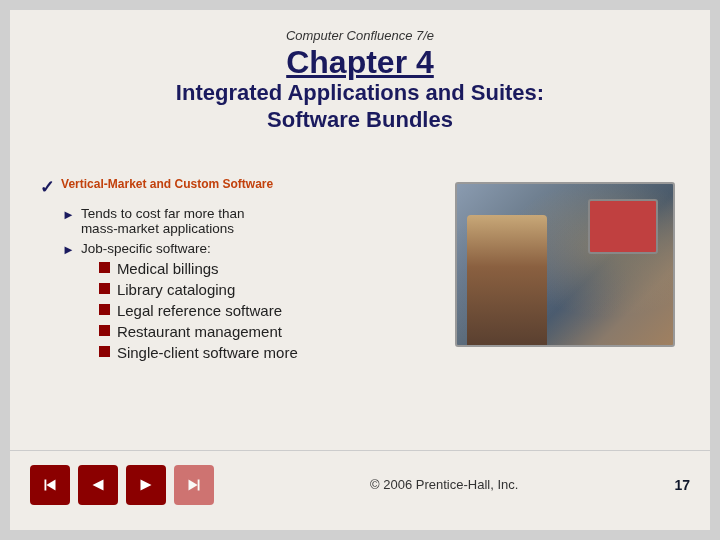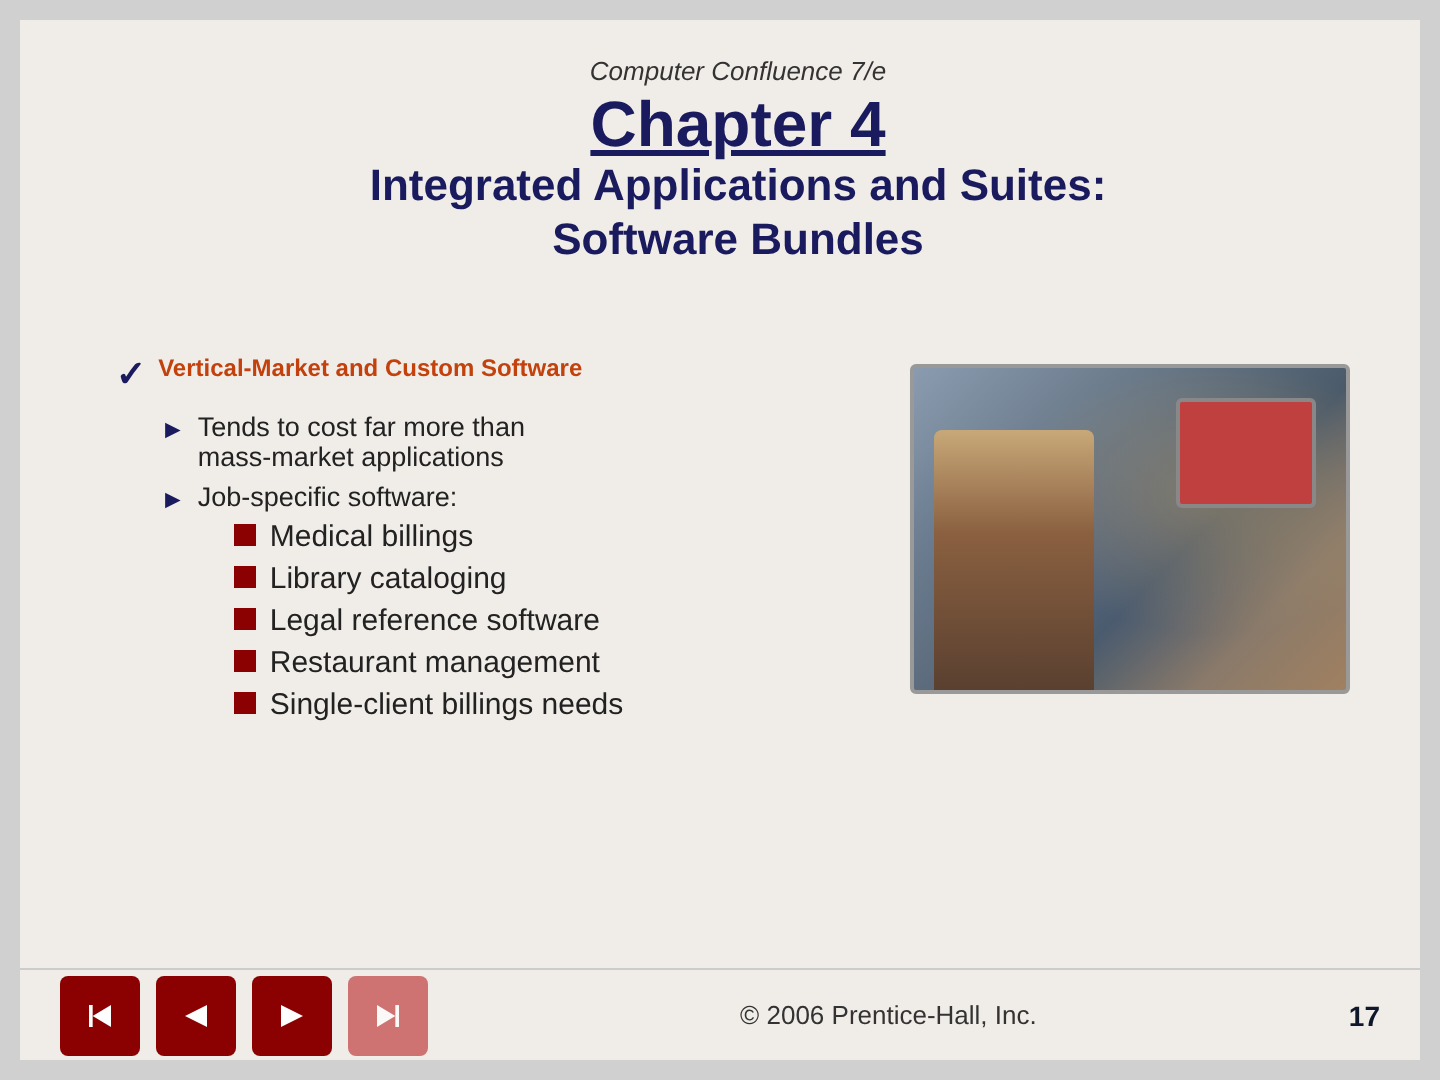--- a/index.html
+++ b/index.html
@@ -15,21 +15,21 @@
       justify-content: center;
     }
 
     .slide {
       width: 700px;
       height: 520px;
       background: #f0ede8;
       position: relative;
       display: flex;
       flex-direction: column;
-      padding: 18px 30px 60px 48px;
+      padding: 18px 30px 60px 30px;
     }
 
     .slide-header {
       text-align: center;
       margin-bottom: 14px;
     }
 
     .subtitle {
       font-size: 13px;
       color: #333;
@@ -175,24 +175,24 @@
       right: 15px;
       width: 70px;
       height: 55px;
       background: #c04040;
       border: 2px solid #888;
       border-radius: 3px;
     }
 
     .bottom-bar {
       position: absolute;
-      bottom: 0;
+      bottom: 12px;
       left: 0;
       right: 0;
-      height: 46px;
+      height: 68px;
       background: #f0ede8;
       display: flex;
       align-items: center;
       justify-content: space-between;
       padding: 0 20px;
       border-top: 1px solid #ccc;
     }
 
     .nav-buttons {
       display: flex;
@@ -282,21 +282,21 @@
               <div class="sub-item">
                 <span class="square-mark"></span>
                 <span>Legal reference software</span>
               </div>
               <div class="sub-item">
                 <span class="square-mark"></span>
                 <span>Restaurant management</span>
               </div>
               <div class="sub-item">
                 <span class="square-mark"></span>
-                <span>Single-client billings needs</span>
+                <span>Single-client software more</span>
               </div>
             </div>
           </div>
         </div>
 
       </div>
     </div>
 
     <div class="image-area">
       <div class="placeholder-image">

